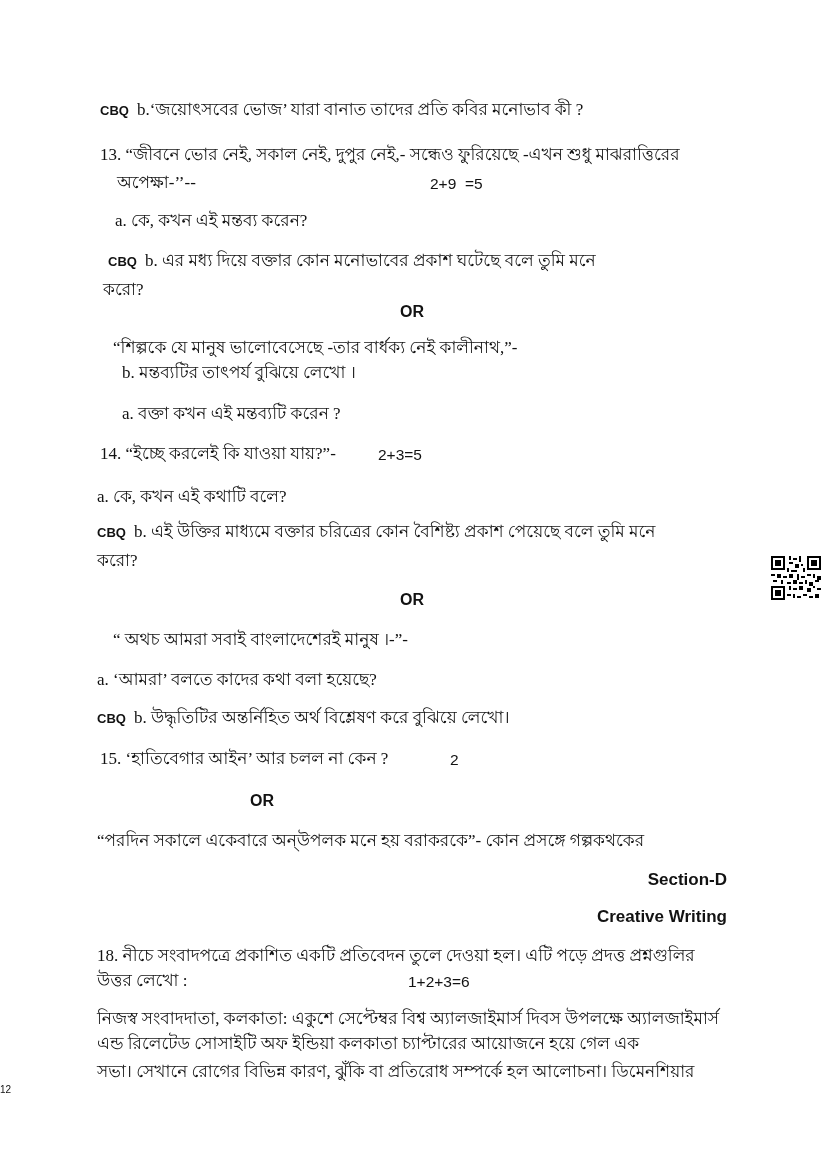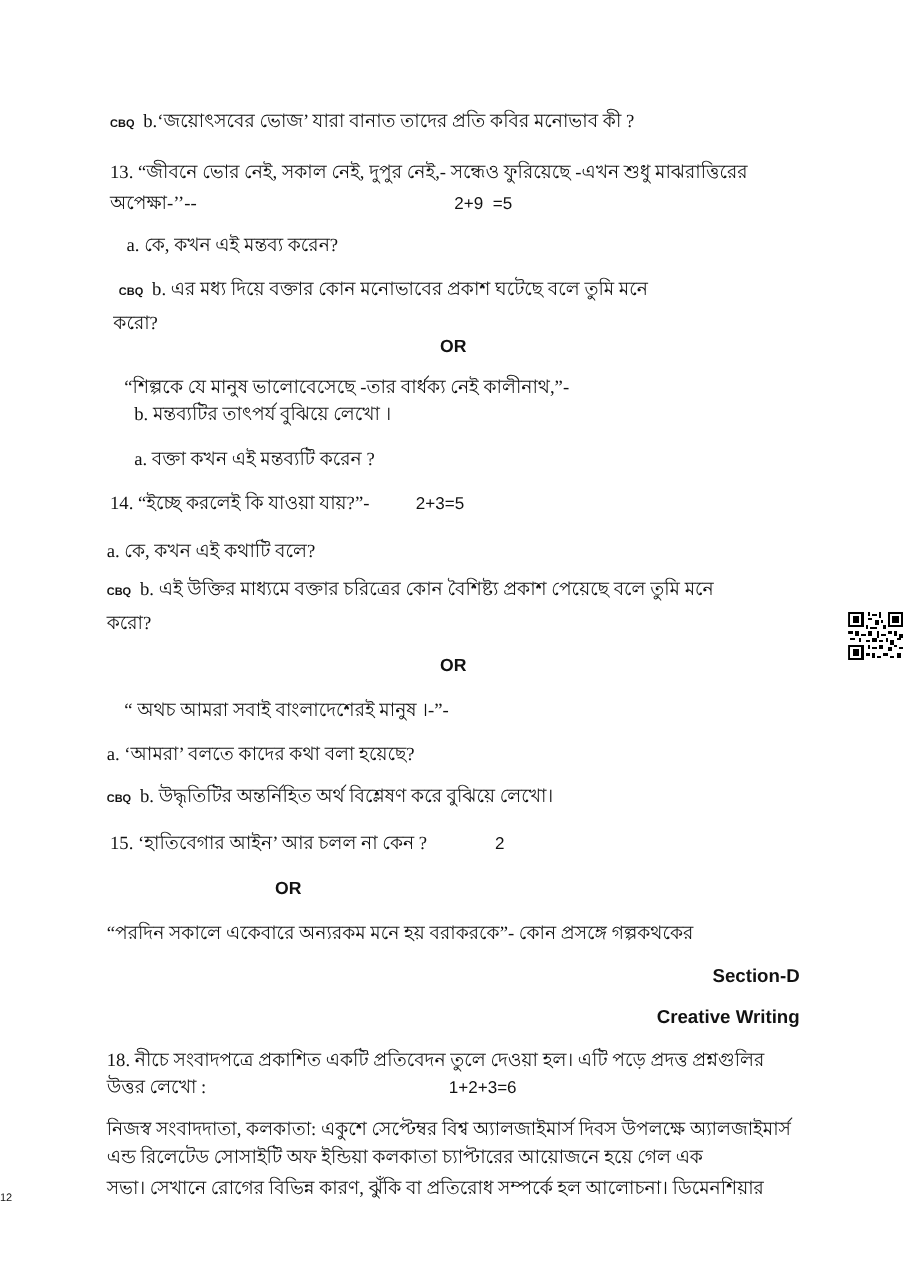--- a/index.html
+++ b/index.html
@@ -14,21 +14,21 @@
   }
   .content { padding:90px 100px 0 97px; }
   .line {
     position:relative;
     font-size:17px;
     line-height:28px;
   }
   .cbq {
     font-family:"Liberation Sans","DejaVu Sans",sans-serif;
     font-weight:bold;
-    font-size:10px;
+    font-size:13px;
     margin-right:8px;
   }
   .marks {
     position:absolute; top:1px;
     font-family:"Liberation Sans","DejaVu Sans",sans-serif;
     font-size:15.5px;
     white-space:pre;
   }
   .orword {
     font-family:"Liberation Sans","DejaVu Sans",sans-serif;
@@ -52,21 +52,21 @@
 </style>
 </head>
 <body>
 
 <div class="page">
   <div class="content">
 
     <div class="line" style="margin-top:6px;margin-left:3px"><span class="cbq">CBQ</span><span>b.‘জয়োৎসবের  ভোজ’ যারা বানাত তাদের প্রতি কবির মনোভাব কী    ?</span></div>
 
     <div class="line" style="margin-top:16px;margin-left:3px"><span>13. “জীবনে ভোর নেই, সকাল নেই, দুপুর নেই,- সন্ধেও ফুরিয়েছে -এখন শুধু মাঝরাত্তিরের</span></div>
-    <div class="line" style="margin-left:3px"><span>অপেক্ষা-’’--</span><span class="marks" style="left:313px">2+9  =5</span></div>
+    <div class="line" style="margin-left:20px"><span>অপেক্ষা-’’--</span><span class="marks" style="left:313px">2+9  =5</span></div>
 
     <div class="line" style="margin-top:10px;margin-left:18px"><span>a.   কে, কখন এই মন্তব্য করেন?</span></div>
 
     <div class="line" style="margin-top:12px;margin-left:11px"><span class="cbq">CBQ</span><span>b. এর মধ্য দিয়ে বক্তার কোন মনোভাবের প্রকাশ ঘটেছে বলে তুমি মনে</span></div>
     <div class="line" style="margin-left:6px"><span>করো?</span></div>
 
     <div class="line orword center" style="margin-top:-6px"><span>OR</span></div>
 
     <div class="line" style="margin-top:8px;margin-left:16px"><span>“শিল্পকে যে মানুষ ভালোবেসেছে -তার বার্ধক্য নেই কালীনাথ,”-</span></div>
     <div class="line" style="margin-top:-3px;margin-left:25px"><span>b.  মন্তব্যটির তাৎপর্য বুঝিয়ে লেখো ।</span></div>
@@ -82,21 +82,21 @@
     <div class="line orword center" style="margin-top:11px"><span>OR</span></div>
 
     <div class="line" style="margin-top:12px;margin-left:16px"><span>“ অথচ আমরা সবাই বাংলাদেশেরই মানুষ ।-”-</span></div>
     <div class="line" style="margin-top:12px"><span>a.   ‘আমরা’ বলতে কাদের কথা বলা হয়েছে?</span></div>
     <div class="line" style="margin-top:10px"><span class="cbq">CBQ</span><span>b. উদ্ধৃতিটির অন্তর্নিহিত অর্থ বিশ্লেষণ করে বুঝিয়ে লেখো।</span></div>
 
     <div class="line" style="margin-top:12px;margin-left:3px"><span>15.  ‘হাতিবেগার আইন’ আর চলল না কেন ?</span><span class="marks" style="left:350px">2</span></div>
 
     <div class="line orword" style="margin-top:14px;margin-left:153px"><span>OR</span></div>
 
-    <div class="line" style="margin-top:12px"><span>“পরদিন সকালে একেবারে অন্যরকম মনে হয় বরাকরকে”- কোন প্রসঙ্গে গল্পকথকের</span></div>
+    <div class="line" style="margin-top:12px"><span>“পরদিন সকালে একেবারে অন্উপলক মনে হয় বরাকরকে”- কোন প্রসঙ্গে গল্পকথকের</span></div>
 
     <div class="line heading" style="margin-top:11px"><span>Section-D</span></div>
     <div class="line heading" style="margin-top:9px"><span>Creative Writing</span></div>
 
     <div class="line" style="margin-top:11px"><span>18. নীচে সংবাদপত্রে প্রকাশিত একটি প্রতিবেদন তুলে দেওয়া হল। এটি পড়ে প্রদত্ত প্রশ্নগুলির</span></div>
     <div class="line" style="margin-top:-3px"><span>উত্তর লেখো   :</span><span class="marks" style="left:311px">1+2+3=6</span></div>
 
     <div class="line" style="margin-top:10px"><span>নিজস্ব সংবাদদাতা, কলকাতা: একুশে সেপ্টেম্বর বিশ্ব অ্যালজাইমার্স দিবস উপলক্ষে অ্যালজাইমার্স</span></div>
     <div class="line" style="margin-top:-3px"><span>এন্ড রিলেটেড সোসাইটি অফ ইন্ডিয়া কলকাতা চ্যাপ্টারের আয়োজনে হয়ে গেল এক</span></div>
     <div class="line"><span>সভা।   সেখানে রোগের বিভিন্ন কারণ, ঝুঁকি বা প্রতিরোধ সম্পর্কে হল আলোচনা। ডিমেনশিয়ার</span></div>

